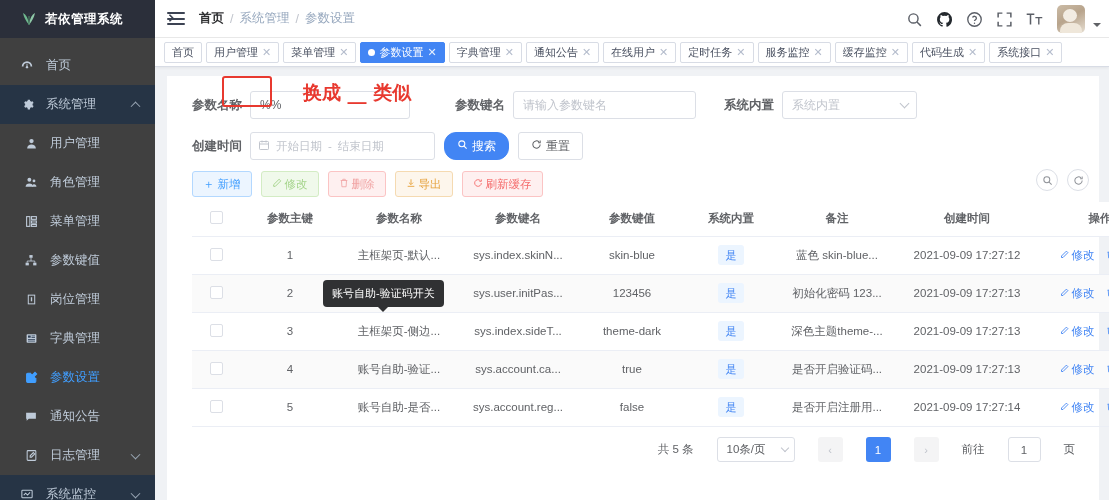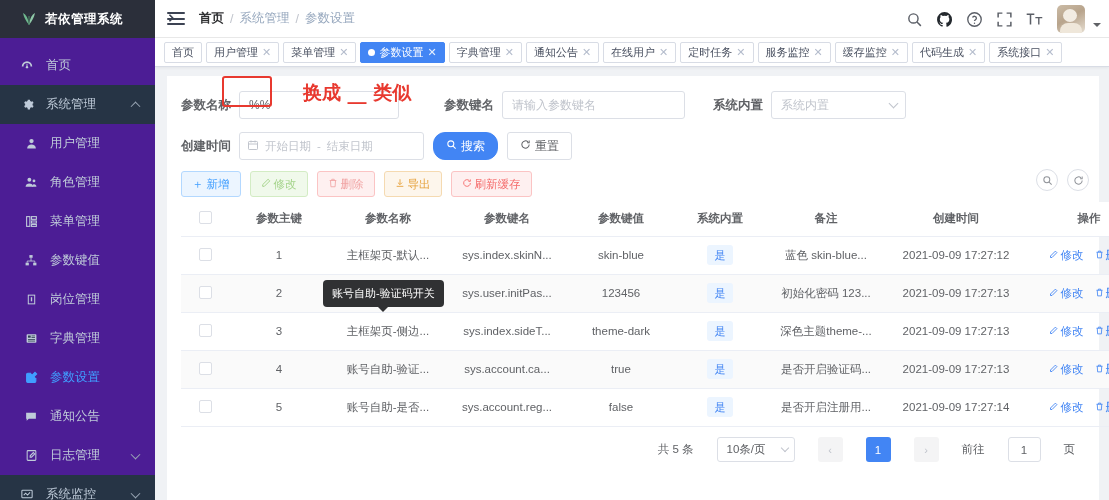--- a/index.html
+++ b/index.html
@@ -10,21 +10,21 @@
     font-family: "Liberation Sans", "DejaVu Sans", sans-serif;
     font-size: 12px;
     background: #ffffff;
     color: #303133;
   }
   #app { position: relative; width: 1109px; height: 500px; display: flex; }
 
   
   .sidebar {
     width: 155px; height: 500px;
-    background: #4c1d95;
+    background: #404040;
     flex: 0 0 155px;
     overflow: hidden;
     position: relative;
   }
   .logo-row {
     height: 38px;
     display: flex; align-items: center; gap: 7px;
     padding-left: 20px;
     background: #2b2f3a;
   }
@@ -129,21 +129,21 @@
     font-size: 11px; border-radius: 2px;
     cursor: pointer; white-space: nowrap;
   }
   .tag.active { background: #4285f4; border-color: #4285f4; color: #fff; }
   .tag .dot { width: 7px; height: 7px; border-radius: 50%; background: #fff; display: inline-block; }
   .tag .x { font-size: 11px; color: #b4bccc; line-height: 1; }
   .tag.active .x { color: #e6f0ff; }
 
   
   .content { padding: 9px 10px 0 12px; height: 433px; position: relative; }
-  .panel { background: #fff; min-height: 424px; padding: 8px 10px 0 14px; }
+  .panel { background: #fff; min-height: 424px; padding: 8px 10px 0 25px; }
 
   
   .form-row { display: flex; align-items: center; height: 42px; }
   .form-row.second { height: 40px; }
   .fl {
     font-size: 12.5px; color: #606266; font-weight: bold;
     margin-right: 8px; white-space: nowrap;
   }
   .inp {
     height: 28px; border: 1px solid #dcdfe6; border-radius: 3px;

